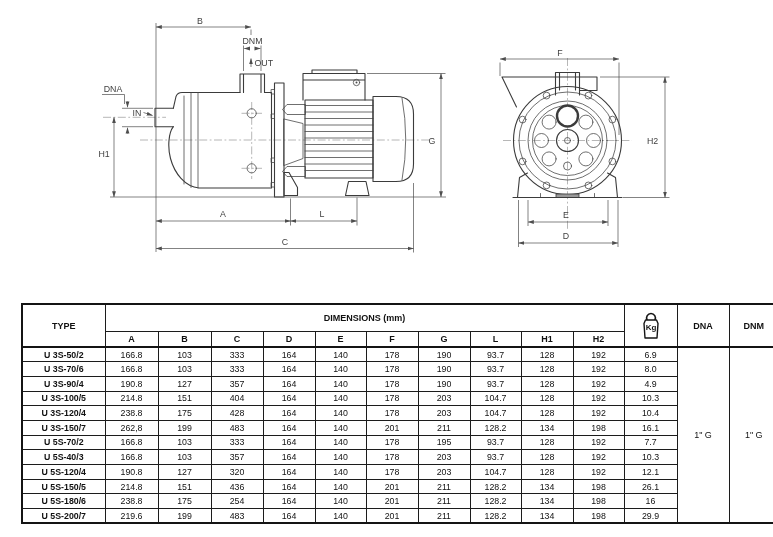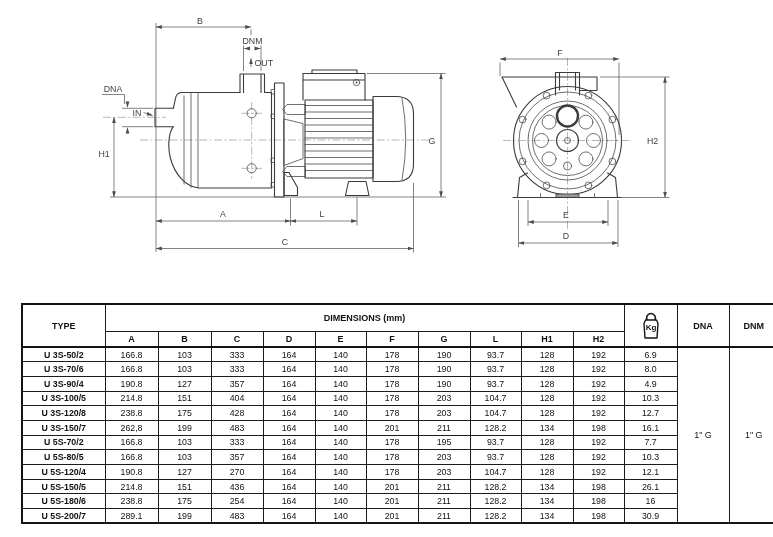--- a/index.html
+++ b/index.html
@@ -286,32 +286,32 @@
           <td>164</td>
           <td>140</td>
           <td>178</td>
           <td>203</td>
           <td>104.7</td>
           <td>128</td>
           <td>192</td>
           <td>10.3</td>
         </tr>
         <tr>
-          <td class="type-cell">U 3S-120/8</td>
+          <td class="type-cell">U 3S-120/4</td>
           <td>238.8</td>
           <td>175</td>
           <td>428</td>
           <td>164</td>
           <td>140</td>
           <td>178</td>
           <td>203</td>
           <td>104.7</td>
           <td>128</td>
           <td>192</td>
-          <td>12.7</td>
+          <td>10.4</td>
         </tr>
         <tr>
           <td class="type-cell">U 3S-150/7</td>
           <td>262,8</td>
           <td>199</td>
           <td>483</td>
           <td>164</td>
           <td>140</td>
           <td>201</td>
           <td>211</td>
@@ -328,38 +328,38 @@
           <td>164</td>
           <td>140</td>
           <td>178</td>
           <td>195</td>
           <td>93.7</td>
           <td>128</td>
           <td>192</td>
           <td>7.7</td>
         </tr>
         <tr>
-          <td class="type-cell">U 5S-80/5</td>
+          <td class="type-cell">U 5S-40/3</td>
           <td>166.8</td>
           <td>103</td>
           <td>357</td>
           <td>164</td>
           <td>140</td>
           <td>178</td>
           <td>203</td>
           <td>93.7</td>
           <td>128</td>
           <td>192</td>
           <td>10.3</td>
         </tr>
         <tr>
           <td class="type-cell">U 5S-120/4</td>
           <td>190.8</td>
           <td>127</td>
-          <td>270</td>
+          <td>320</td>
           <td>164</td>
           <td>140</td>
           <td>178</td>
           <td>203</td>
           <td>104.7</td>
           <td>128</td>
           <td>192</td>
           <td>12.1</td>
         </tr>
         <tr>
@@ -385,27 +385,27 @@
           <td>140</td>
           <td>201</td>
           <td>211</td>
           <td>128.2</td>
           <td>134</td>
           <td>198</td>
           <td>16</td>
         </tr>
         <tr>
           <td class="type-cell">U 5S-200/7</td>
-          <td>289.1</td>
+          <td>219.6</td>
           <td>199</td>
           <td>483</td>
           <td>164</td>
           <td>140</td>
           <td>201</td>
           <td>211</td>
           <td>128.2</td>
           <td>134</td>
           <td>198</td>
-          <td>30.9</td>
+          <td>29.9</td>
         </tr>
       </tbody>
   </table>
 </div>
 
 </body></html>

